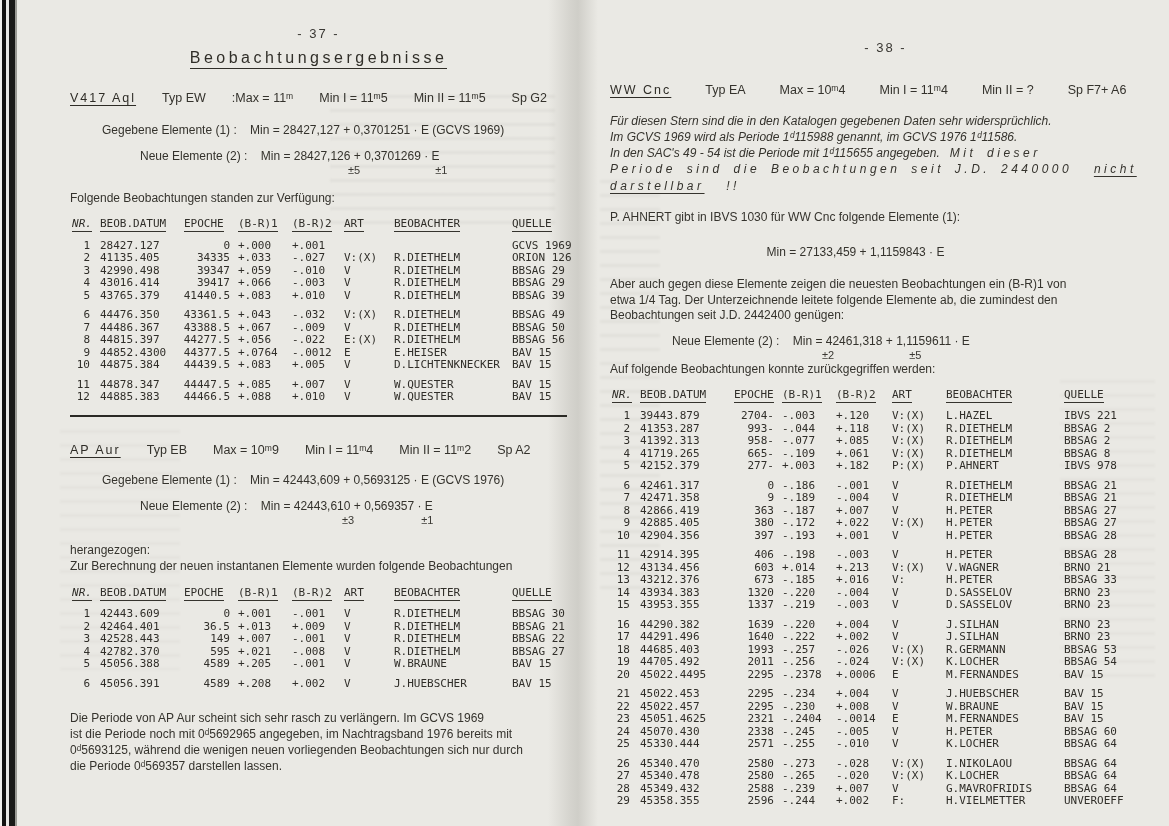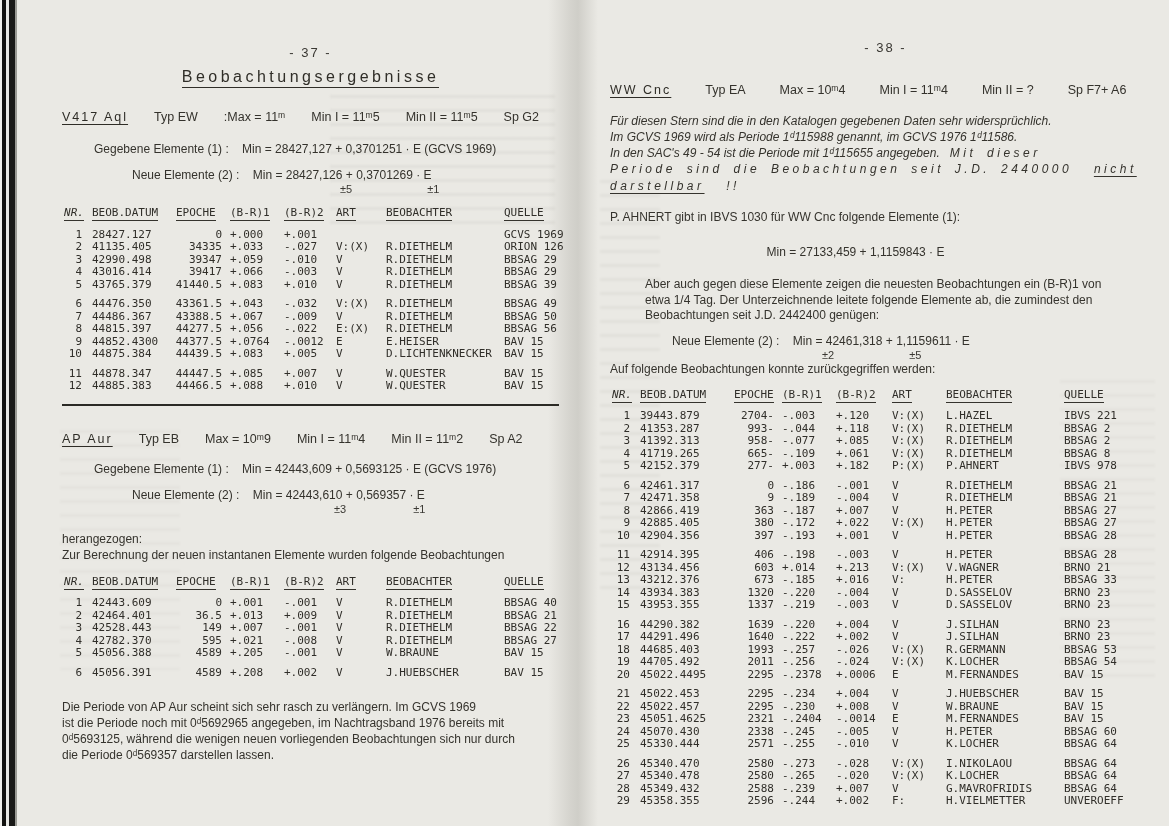--- a/index.html
+++ b/index.html
@@ -18,21 +18,21 @@
   .gutter{
     position:absolute;left:548px;top:0;width:50px;height:826px;z-index:0;
     background:linear-gradient(90deg,rgba(100,98,88,0) 0,rgba(100,98,88,.16) 45%,rgba(100,98,88,.20) 60%,rgba(100,98,88,0) 100%);
   }
   
   .ghost{
     position:absolute;z-index:0;filter:blur(1px);opacity:.55;
     background:repeating-linear-gradient(180deg,rgba(125,122,110,.16) 0 3px,rgba(0,0,0,0) 3px 14px);
   }
   .page{position:absolute;top:0;z-index:1;}
-  .p37{left:24px;width:540px;height:622px;padding:26px 5px 0 38px;box-sizing:border-box;margin-top:19px;}
+  .p37{left:32px;width:540px;height:622px;padding:26px 5px 0 38px;box-sizing:border-box;}
   .p38{left:596px;width:573px;height:826px;padding:40px 8px 0 14px;box-sizing:border-box;}
 
   .pagenum{text-align:center;font-size:13px;letter-spacing:2px;color:#3a3833;}
   .doc-title{margin-top:8px;text-align:center;}
   .doc-title span{
     font-size:16px;letter-spacing:3.5px;color:#302e28;
     border-bottom:1px solid #302e28;padding-bottom:2px;
   }
   .starline{display:flex;align-items:baseline;gap:26px;font-size:12.5px;white-space:nowrap;}
   .starline .star{letter-spacing:2px;text-decoration:underline;text-underline-offset:3px;color:#2e2c26;}
@@ -94,20 +94,21 @@
 
   <div class="el-row" style="margin-top:12px;padding-left:70px;">
     <span class="lbl">Neue Elemente (2) :</span>&nbsp;&nbsp;&nbsp;
     <span>Min = 28427,126 + 0,3701269 · E</span>
   </div>
   <div class="err-row" style="margin-top:1px;">
     <span style="margin-left:278px;">±5</span>
     <span style="margin-left:72px;">±1</span>
   </div>
 
+  <div class="prose" style="margin-top:14px;">Folgende Beobachtungen standen zur Verfügung:</div>
 
   <div class="ttable t37" style="margin-top:12px;">
       <div class="trow thead">
         <div class="tcell"><span>NR.</span></div>
         <div class="tcell"><span>BEOB.DATUM</span></div>
         <div class="tcell"><span>EPOCHE</span></div>
         <div class="tcell"><span>(B-R)1</span></div>
         <div class="tcell"><span>(B-R)2</span></div>
         <div class="tcell"><span>ART</span></div>
         <div class="tcell"><span>BEOBACHTER</span></div>
@@ -277,21 +278,21 @@
         <div class="tcell"><span>QUELLE</span></div>
       </div>
       <div class="trow">
         <div class="tcell">1</div>
         <div class="tcell">42443.609</div>
         <div class="tcell">0</div>
         <div class="tcell">+.001</div>
         <div class="tcell">-.001</div>
         <div class="tcell">V</div>
         <div class="tcell">R.DIETHELM</div>
-        <div class="tcell">BBSAG 40</div>
+        <div class="tcell">BBSAG 30</div>
       </div>
       <div class="trow">
         <div class="tcell">2</div>
         <div class="tcell">42464.401</div>
         <div class="tcell">36.5</div>
         <div class="tcell">+.013</div>
         <div class="tcell">+.009</div>
         <div class="tcell">V</div>
         <div class="tcell">R.DIETHELM</div>
         <div class="tcell">BBSAG 21</div>
@@ -372,21 +373,21 @@
     <div class="spaced" style="line-height:17px;">
       <span class="uline">darstellbar</span>&nbsp;
       <span>!!</span>
     </div>
   </div>
 
   <div class="prose" style="margin-top:14px;">P. AHNERT gibt in IBVS 1030 für WW Cnc folgende Elemente (1):</div>
 
   <div class="el-row centerline" style="margin-top:20px;margin-right:60px;">Min = 27133,459 + 1,1159843 · E</div>
 
-  <div class="prose" style="margin-top:18px;line-height:15.5px;margin-left:35px;">
+  <div class="prose" style="margin-top:18px;line-height:15.5px;">
     <div>Aber auch gegen diese Elemente zeigen die neuesten Beobachtungen ein (B-R)1 von</div>
     <div>etwa 1/4 Tag. Der Unterzeichnende leitete folgende Elemente ab, die zumindest den</div>
     <div>Beobachtungen seit J.D. 2442400 genügen:</div>
   </div>
 
   <div class="el-row" style="margin-top:10px;padding-left:62px;">
     <span class="lbl">Neue Elemente (2) :</span>&nbsp;&nbsp;&nbsp;
     <span>Min = 42461,318 + 1,1159611 · E</span>
   </div>
   <div class="err-row" style="margin-top:1px;">

